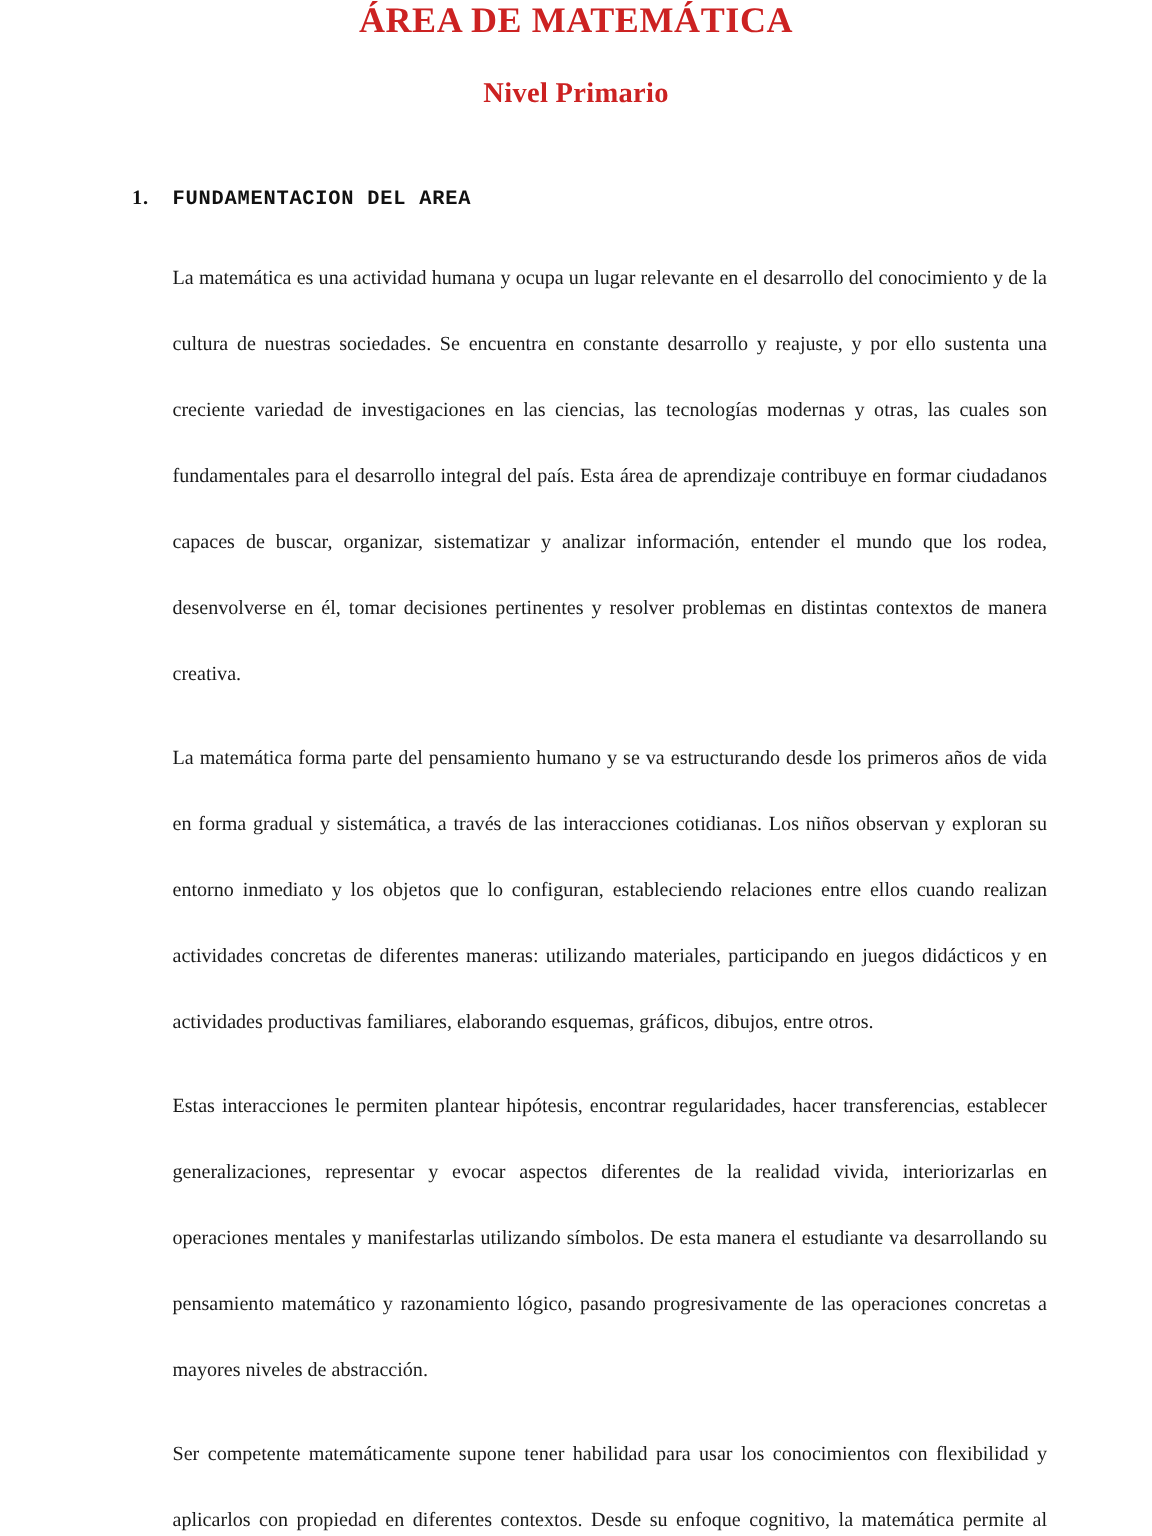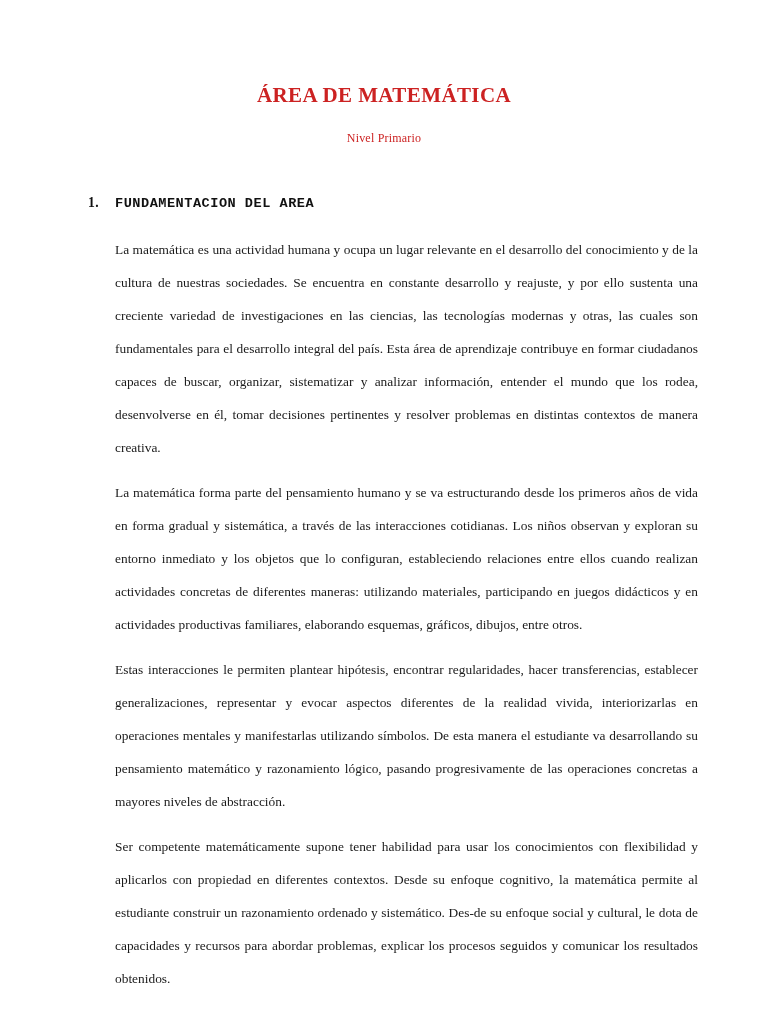--- a/index.html
+++ b/index.html
@@ -19,31 +19,30 @@
     position: relative;
     width: 768px;
     height: 1024px;
     background: #ffffff;
     box-sizing: border-box;
   }
   .doc-title {
     text-align: center;
     color: #cc2222;
     font-weight: bold;
-    font-size: 21px;
+    font-size: 24px;
     letter-spacing: 0.4px;
     margin: 0;
-    padding-top: 83px;
     line-height: 1.2;
   }
   .doc-subtitle {
     text-align: center;
     color: #cc2222;
-    font-weight: normal;
-    font-size: 12px;
+    font-weight: bold;
+    font-size: 19px;
     letter-spacing: 0.2px;
     margin: 0;
     padding-top: 23px;
     line-height: 1.2;
   }
   .section-heading {
     display: flex;
     align-items: baseline;
     margin: 0;
     padding-top: 49px;
@@ -65,21 +64,21 @@
   .body-block {
     padding-left: 115px;
     padding-right: 70px;
     padding-top: 22px;
   }
   p.para {
     margin: 0 0 12px 0;
     text-align: justify;
     text-justify: inter-word;
     font-size: 13.4px;
-    line-height: 33px;
+    line-height: 44px;
     color: #1a1a1a;
   }
   p.para:last-child {
     margin-bottom: 0;
   }
 </style>
 </head>
 <body>
 
 <div class="page">

